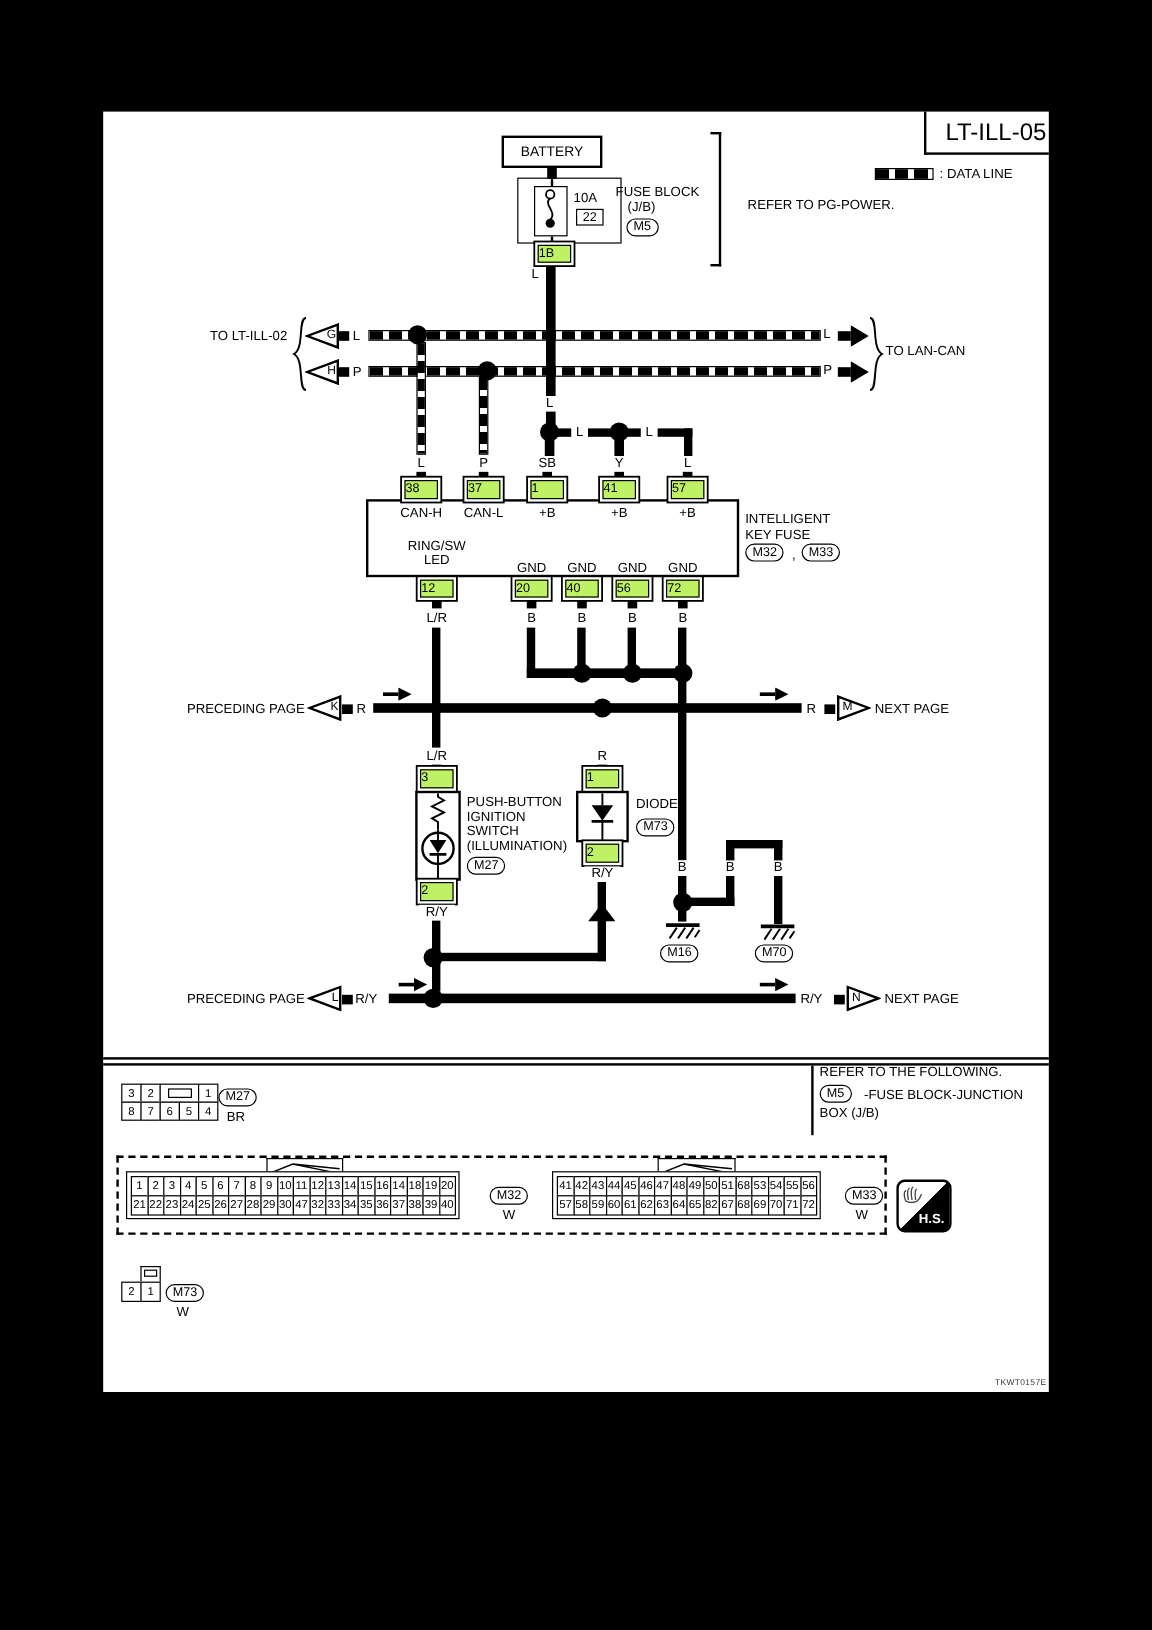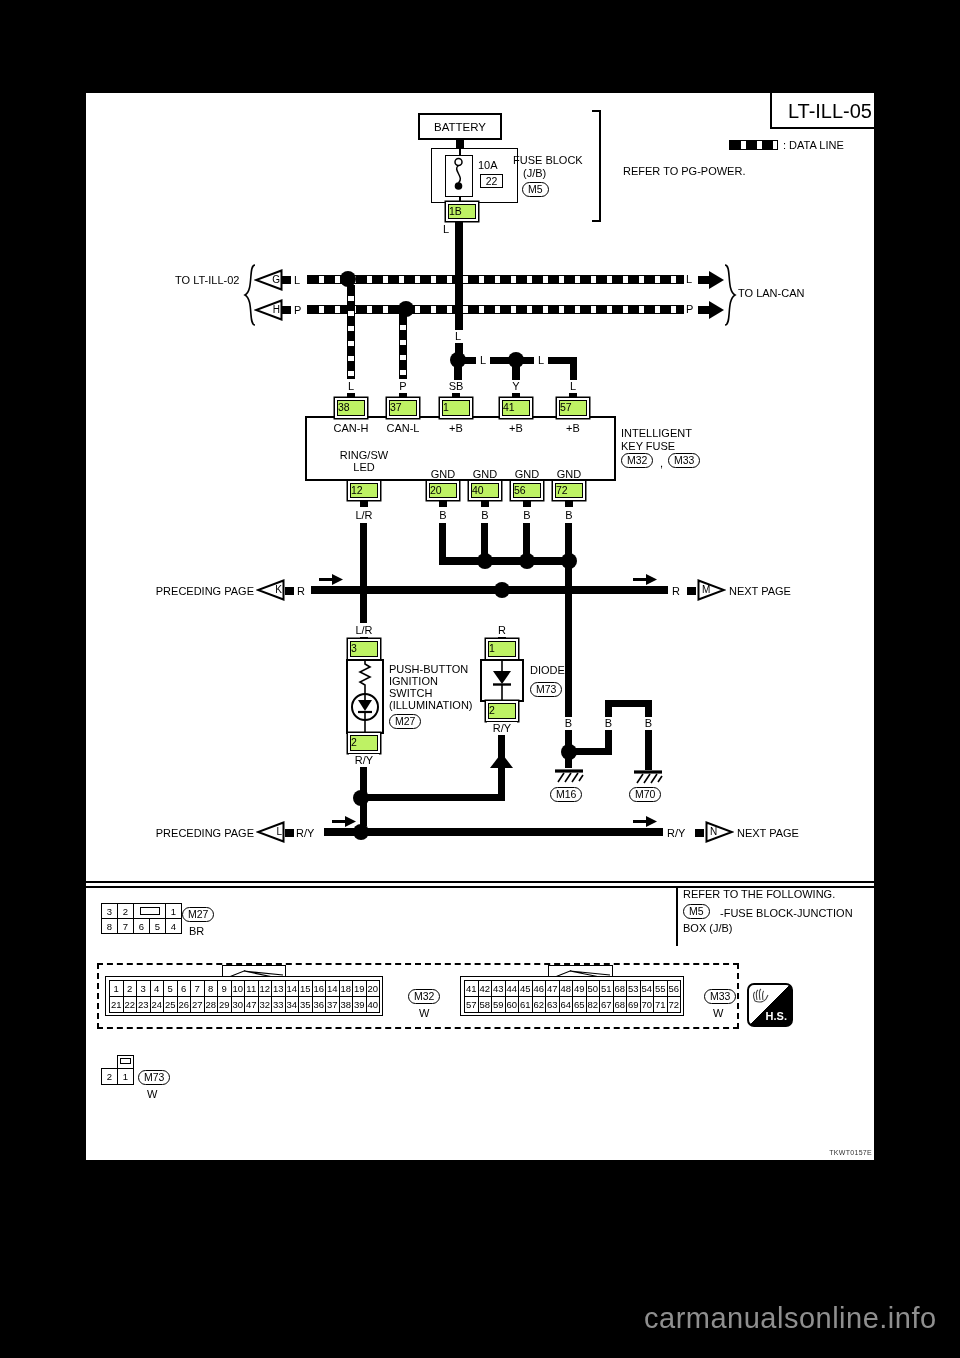--- a/index.html
+++ b/index.html
@@ -449,14 +449,13 @@
           <div class="ccell">2</div>
           <div class="ccell">1</div>
         </div>
       </div>
   <div class="abs oval" style="left:52px;top:977px">M73</div>
   <div class="abs lbl" style="left:61px;top:995px">W</div>
 
   <div class="abs code" style="left:710px;top:1056px;width:76px">TKWT0157E</div>
  </div>
 
- <div class="watermark">carmanualsonline.info</div>
 </div>
 
 </body></html>

